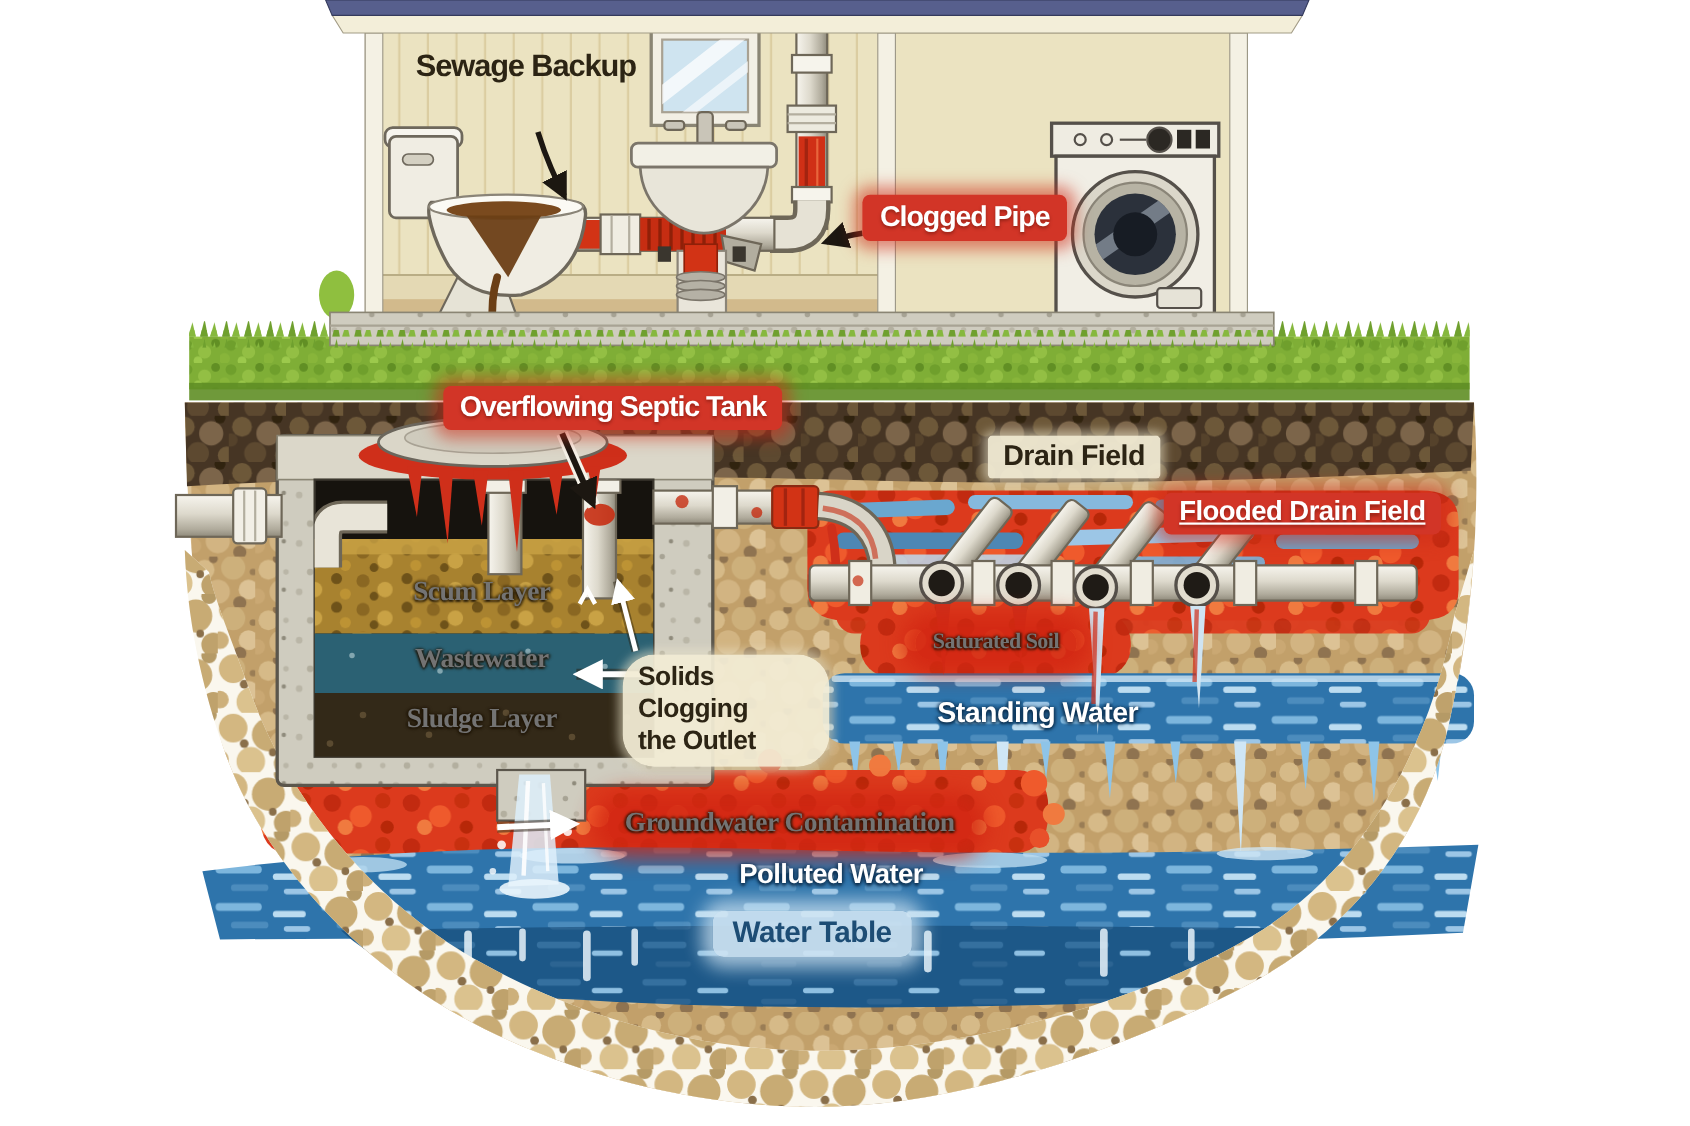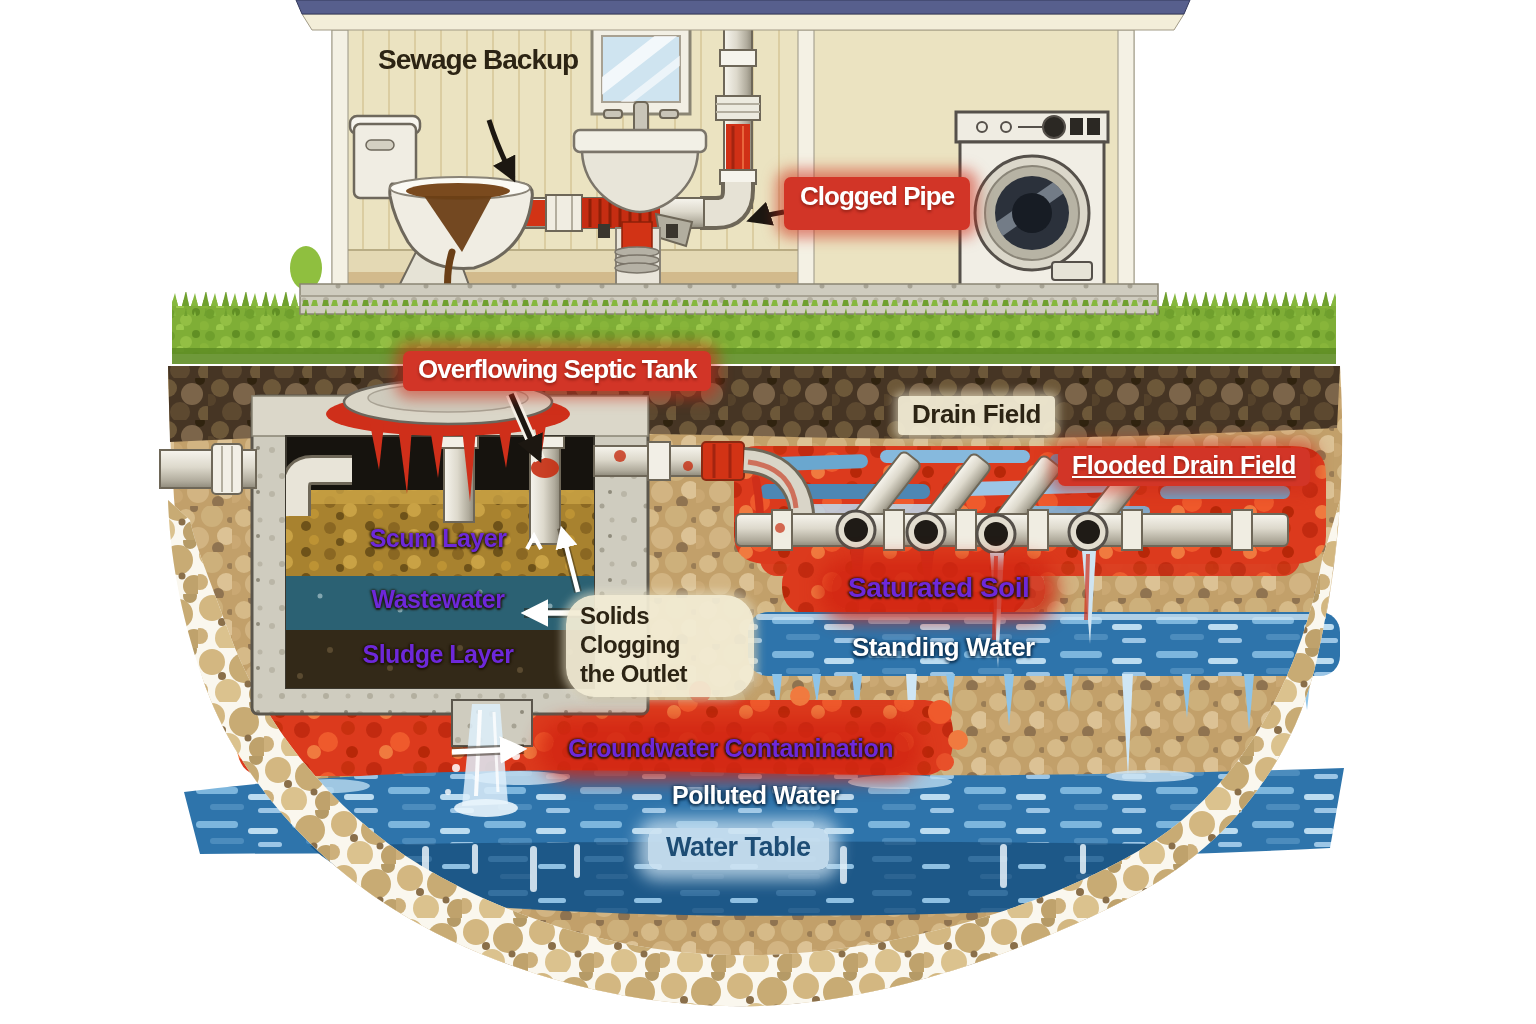--- a/index.html
+++ b/index.html
@@ -6,35 +6,35 @@
   #stage{position:relative;width:1536px;height:1024px;overflow:hidden;background:#ffffff;
          font-family:"Liberation Sans","DejaVu Sans",sans-serif;}
   #art{position:absolute;left:0;top:0;}
   .lbl{position:absolute;font-weight:bold;white-space:nowrap;letter-spacing:-0.5px;}
   .badge-red{background:var(--c-badge_red,#d23527);color:#fff;border-radius:7px;
              box-shadow:0 0 14px 8px rgba(206,45,26,.55);text-shadow:0 2px 3px rgba(70,10,0,.45);}
   .badge-cream{background:rgba(242,236,212,.94);color:var(--c-label_dark,#2c2414);border-radius:4px;
              box-shadow:0 0 9px 4px rgba(242,236,212,.55),2px 3px 7px rgba(60,40,10,.25);}
   .badge-blue{background:rgba(205,227,242,.92);color:var(--c-watertable_text,#1d4d75);border-radius:10px;
              box-shadow:0 0 16px 10px rgba(205,227,242,.75);}
-  .white-out{color:#6d28d9;text-shadow:0 2px 2px rgba(30,20,5,.9),2px 0 2px rgba(30,20,5,.55),
-             -2px 0 2px rgba(30,20,5,.55),0 -1px 2px rgba(30,20,5,.45);}
+  .white-out{color:#737373;text-shadow:0 2px 2px rgba(30,20,5,.9),2px 0 2px rgba(30,20,5,.55),
+             -2px 0 2px rgba(30,20,5,.55),0 -1px 2px rgba(30,20,5,.45);font-family:Liberation Serif, serif;}
   .blue-shadow{color:#fff;text-shadow:0 2px 3px rgba(8,40,70,.95),2px 0 3px rgba(8,40,70,.6),
              -2px 0 3px rgba(8,40,70,.6);}
   .red-glow{background:rgba(210,38,18,.82);border-radius:16px;box-shadow:0 0 18px 12px rgba(210,38,18,.82);}
   #lbl-sewage{left:378px;top:44px;font-size:28px;color:var(--c-label_dark,#2c2414);line-height:1.14;letter-spacing:-1px;}
-  #lbl-clogged{left:784px;top:177px;font-size:26px;padding:4px 16px 18px;letter-spacing:-1px;}
+  #lbl-clogged{left:784px;top:177px;font-size:26px;padding:4px 16px 7px;letter-spacing:-1px;}
   #lbl-overflow{left:403px;top:351px;font-size:26px;padding:3px 15px 6px;letter-spacing:-1px;}
   #lbl-drainfield{left:898px;top:396px;font-size:26px;padding:3px 14px 5px;letter-spacing:-0.5px;}
   #lbl-flooded{left:1058px;top:448px;font-size:25px;padding:3px 14px 6px;letter-spacing:-0.5px;text-decoration:underline;}
   #lbl-scum{left:438px;top:524px;transform:translateX(-50%);font-size:25px;}
   #lbl-waste{left:438px;top:585px;transform:translateX(-50%);font-size:25px;}
   #lbl-sludge{left:438px;top:640px;transform:translateX(-50%);font-size:25px;}
   #lbl-solids{left:566px;top:595px;font-size:24px;line-height:1.2;padding:7px 14px 9px;white-space:normal;width:160px;border-radius:29px;}
-  #lbl-saturated{left:832px;top:570px;font-size:28px;padding:2px 16px 5px;}
+  #lbl-saturated{left:832px;top:570px;font-size:20px;padding:2px 16px 5px;}
   #lbl-standing{left:852px;top:632px;font-size:26px;}
   #lbl-ground{left:552px;top:732px;font-size:25px;padding:2px 16px 5px;}
   #lbl-polluted{left:636px;top:781px;font-size:25px;padding-left:36px;}
   #lbl-watertable{left:648px;top:828px;font-size:27px;padding:4px 18px 7px;}
 </style>
 </head>
 <body>
 
 <div id="stage">
 

